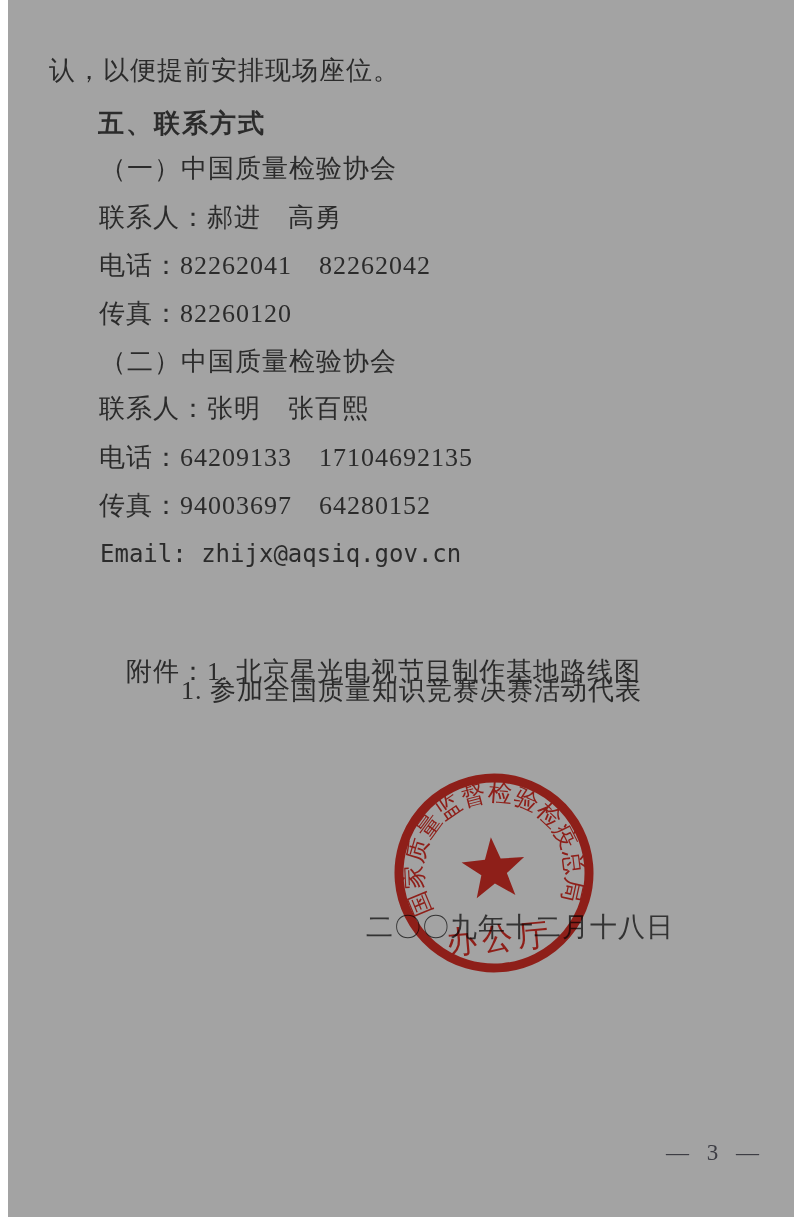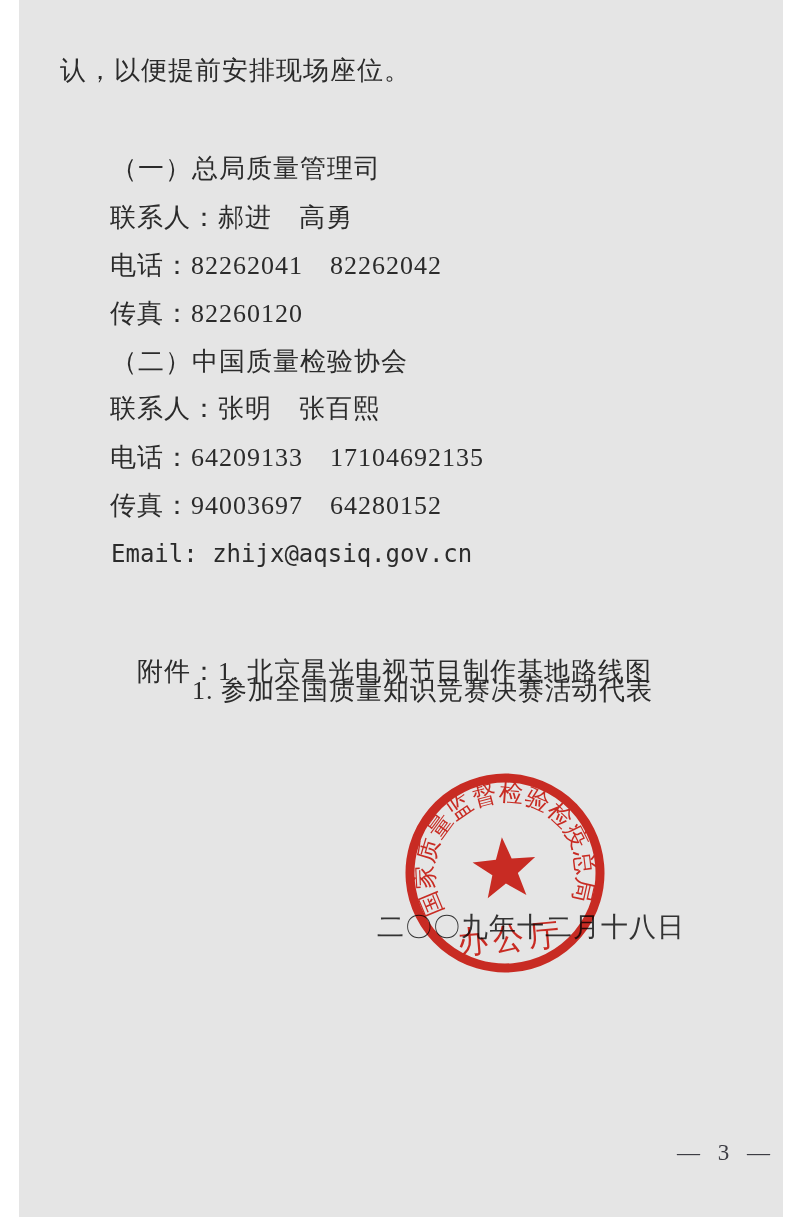--- a/index.html
+++ b/index.html
@@ -1,24 +1,23 @@
 <!DOCTYPE html>
 <html><head>
 <meta charset="utf-8">
 <style>
   html,body{margin:0;padding:0;background:#ffffff;}
   .page{
     position:relative;
-    width:726px;height:1217px;
-    background:#e5e5e5;
+    width:786px;height:1217px;
+    background:#a3a3a3;
     color:#2b2b2b;
     font-family:"Liberation Serif","DejaVu Serif",serif;
     overflow:hidden;
     margin:0 auto;
-    padding-left:38px;
   }
   .line{
     position:absolute;
     white-space:pre;
     font-size:26px;
     letter-spacing:1px;
     line-height:1.1;
   }
   .heading{
     font-family:"Liberation Sans","DejaVu Sans",sans-serif;
@@ -56,22 +55,23 @@
     white-space:pre;
   }
 </style>
 </head>
 <body>
 
 <div class="page">
 
   <div class="line" style="left:41px;top:57px">认，以便提前安排现场座位。</div>
 
+  <div class="line heading" style="left:90px;top:109px">五、联系方式</div>
 
-  <div class="line" style="left:92px;top:155px">（一）总局质量管理司</div>
+  <div class="line" style="left:92px;top:155px">（一）中国质量检验协会</div>
 
   <div class="line" style="left:91px;top:204px">联系人：郝进　高勇</div>
 
   <div class="line" style="left:91px;top:252px">电话：82262041　82262042</div>
 
   <div class="line" style="left:91px;top:300px">传真：82260120</div>
 
   <div class="line" style="left:92px;top:348px">（二）中国质量检验协会</div>
 
   <div class="line" style="left:91px;top:395px">联系人：张明　张百熙</div>

